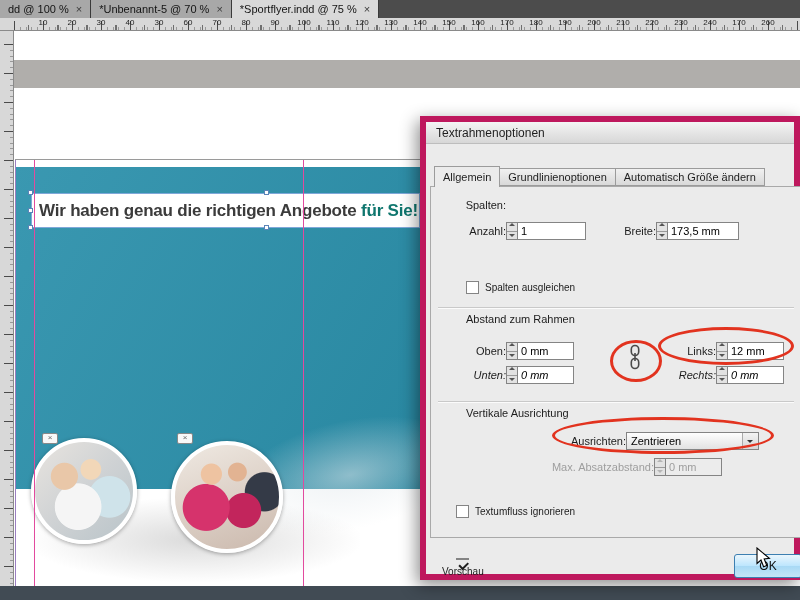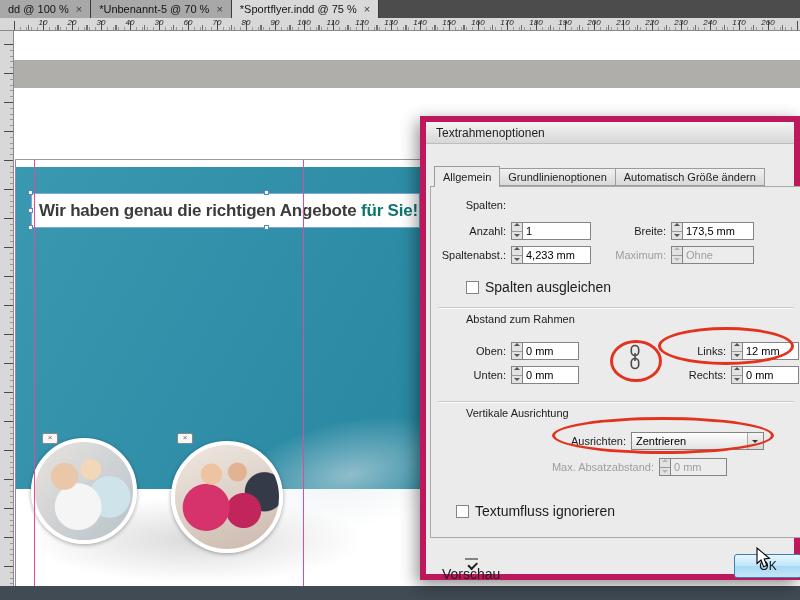--- a/index.html
+++ b/index.html
@@ -16,21 +16,21 @@
   .tab-close { margin-left:7px; font-size:11px; line-height:11px; color:#3c3c3c; }
   
   #hruler { position:absolute; left:0; top:18px; width:800px; height:13px; background:#d8d8d8;
     border-bottom:1px solid #8a8a8a; box-sizing:border-box;
     background-image:
       repeating-linear-gradient(to right,#4a4a4a 0 1px,transparent 1px 29px),
       repeating-linear-gradient(to right,#6e6e6e 0 1px,transparent 1px 14.5px),
       repeating-linear-gradient(to right,#999 0 1px,transparent 1px 5.8px);
     background-size:100% 9px,100% 5px,100% 3px;
     background-position:14px 100%,14px 100%,14px 100%;
-    background-repeat:no-repeat;font-style:italic; }
+    background-repeat:no-repeat; }
   .rnum { position:absolute; top:0px; width:20px; text-align:center; font-size:8px; color:#222; }
   #ruler-corner { position:absolute; left:0; top:18px; width:14px; height:13px; background:#c9c9c9; border-right:1px solid #8a8a8a; border-bottom:1px solid #8a8a8a; box-sizing:border-box; }
   #vruler { position:absolute; left:0; top:31px; width:14px; height:569px; background:#d8d8d8;
     border-right:1px solid #8a8a8a; box-sizing:border-box;
     background-image:
       repeating-linear-gradient(to bottom,#4a4a4a 0 1px,transparent 1px 29px),
       repeating-linear-gradient(to bottom,#999 0 1px,transparent 1px 5.8px);
     background-size:9px 100%,3px 100%;
     background-position:100% 13px,100% 13px;
     background-repeat:no-repeat; }
@@ -81,21 +81,21 @@
     border:6px solid #be185d; box-sizing:border-box; z-index:10; box-shadow:-3px 5px 16px rgba(0,0,0,.45); }
   #dialog .titlebar { position:absolute; left:0; top:0; right:0; height:22px;
     background:linear-gradient(#f4f4f4,#d7d7d7); border-bottom:1px solid #bdbdbd;
     font-size:12px; color:#1e1e1e; line-height:22px; padding-left:10px; box-sizing:border-box; }
   .dtabs { position:absolute; left:8px; top:44px; height:21px; display:flex; align-items:flex-end; z-index:2; }
   .dtab { height:18px; box-sizing:border-box; font-size:11px; color:#1e1e1e; padding:2px 8px 0;
     background:linear-gradient(#f1f1f1,#d9d9d9); border:1px solid #9b9b9b; margin-right:-1px; margin-bottom:1px; }
   .dtab.active { height:21px; margin-bottom:0; background:#ebebeb; border-bottom:none; padding-top:4px; }
   .panel { position:absolute; left:4px; top:64px; width:374px; height:352px; border:1px solid #a9a9a9;
     background:#ebebeb; box-sizing:border-box; }
-  .drow { position:absolute; display:flex; align-items:flex-end; height:18px; gap:5px; }
+  .drow { position:absolute; display:flex; align-items:flex-end; height:18px; }
   .lbl { font-size:11px; color:#1c1c1c; text-align:right; line-height:18px; white-space:nowrap; }
   .lbl.dis { color:#9e9e9e; }
   .field { display:flex; height:18px; }
   .spin { width:11px; height:18px; display:flex; flex-direction:column; border:1px solid #848484;
     border-right:none; background:#e2e2e2; box-sizing:border-box; }
   .spin i { flex:1; position:relative; }
   .spin i + i { border-top:1px solid #9a9a9a; }
   .spin i::after { content:""; position:absolute; left:1.5px; border:3px solid transparent; }
   .spin .up::after { border-bottom-color:#555; top:0px; border-top-width:0; }
   .spin .dn::after { border-top-color:#555; top:2px; border-bottom-width:0; }
@@ -107,21 +107,21 @@
   .combo { display:flex; height:18px; box-sizing:border-box; border:1px solid #848484;
     background:linear-gradient(#fefefe,#e2e2e2); align-items:center; }
   .combo-text { flex:1; font-size:11px; padding-left:4px; white-space:nowrap; overflow:hidden; }
   .combo-btn { width:15px; align-self:stretch; border-left:1px solid #aaa;
     background:linear-gradient(#f3f3f3,#d6d6d6); position:relative; }
   .combo-btn::after { content:""; position:absolute; left:3.5px; top:7px; border:3.5px solid transparent; border-top-color:#333; border-bottom-width:0; }
   .cbrow { position:absolute; display:flex; align-items:center; gap:6px; height:14px; }
   .cb { width:13px; height:13px; background:#fff; border:1px solid #848484; box-sizing:border-box; position:relative; }
   .cb.checked::after { content:""; position:absolute; left:2px; top:2.5px; width:7px; height:3.5px;
     border-left:2px solid #1f1f1f; border-bottom:2px solid #1f1f1f; transform:rotate(-45deg); }
-  .cb-label { font-size:14px; color:#1c1c1c; white-space:nowrap; }
+  .cb-label { font-size:10px; color:#1c1c1c; white-space:nowrap; }
   .grp { position:absolute; font-size:11px; color:#1c1c1c; }
   .hline { position:absolute; height:0; border-top:1px solid #c9c9c9; border-bottom:1px solid #fbfbfb; }
   #ok-btn { position:absolute; left:308px; top:432px; width:68px; height:24px; box-sizing:border-box;
     border:1px solid #3c7fb1; border-radius:3px; font-family:"Liberation Sans",sans-serif;
     background:linear-gradient(#eaf6fd,#bde6fd 49%,#a7d9f5 50%,#c4e5f6); font-size:12px; color:#111; }
   #chain-wrap { position:absolute; left:200px; top:222px; width:22px; height:26px; }
   
   .anno { position:absolute; border:3px solid #e2331f; border-radius:50%; z-index:12; background:transparent; }
   #anno-chain { left:610px; top:340px; width:46px; height:36px; }
   #anno-links { left:658px; top:327px; width:130px; height:32px; }
@@ -233,38 +233,20 @@
       <span class="lbl" style="width:70px;">Breite:</span>
       <div class="field">
         <span class="spin">
             <i class="up"></i>
             <i class="dn"></i>
           </span>
         <span class="box" style="width:72px;">173,5 mm</span>
       </div>
     </div>
 
-    <div class="drow" style="left:4px;top:124px;">
-      <span class="lbl" style="width:76px;">Spaltenabst.:</span>
-      <div class="field">
-        <span class="spin">
-            <i class="up"></i>
-            <i class="dn"></i>
-          </span>
-        <span class="box" style="width:69px;">4,233 mm</span>
-      </div>
-      <span class="lbl dis" style="width:70px;">Maximum:</span>
-      <div class="field dis">
-        <span class="spin">
-            <i class="up"></i>
-            <i class="dn"></i>
-          </span>
-        <span class="box" style="width:72px;">Ohne</span>
-      </div>
-    </div>
 
     <div class="cbrow" style="left:40px;top:158px;">
       <span class="cb"></span>
       <span class="cb-label">Spalten ausgleichen</span>
     </div>
 
     <div class="hline" style="left:12px;top:185px;width:356px;"></div>
     <div class="grp" style="left:40px;top:191px;">Abstand zum Rahmen</div>
 
     <div class="drow" style="left:28px;top:220px;">
@@ -289,21 +271,21 @@
     <div id="chain-wrap">
       <svg width="18" height="26" viewBox="0 0 18 26">
         <g fill="none" stroke="#4a4a4a" stroke-width="1.6">
           <rect x="5.3" y="1.5" width="7.4" height="10" rx="3.7"></rect>
           <rect x="5.3" y="14.5" width="7.4" height="10" rx="3.7"></rect>
           <line x1="9" y1="9" x2="9" y2="17"></line>
         </g>
       </svg>
     </div>
 
-    <div class="drow" style="left:28px;top:244px;">
+    <div class="drow" style="left:28px;top:244px;font-style:italic;">
       <span class="lbl" style="width:52px;">Unten:</span>
       <div class="field">
         <span class="spin">
             <i class="up"></i>
             <i class="dn"></i>
           </span>
         <span class="box" style="width:57px;">0 mm</span>
       </div>
       <span class="lbl" style="width:52px;margin-left:90px;">Rechts:</span>
       <div class="field">

